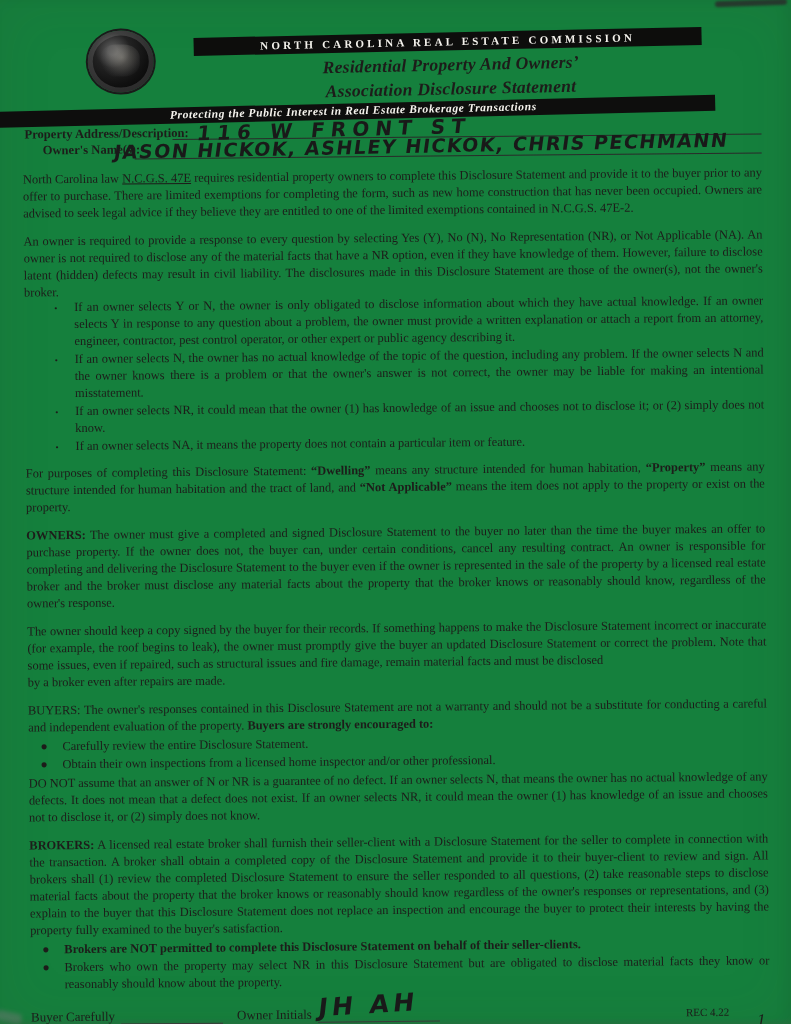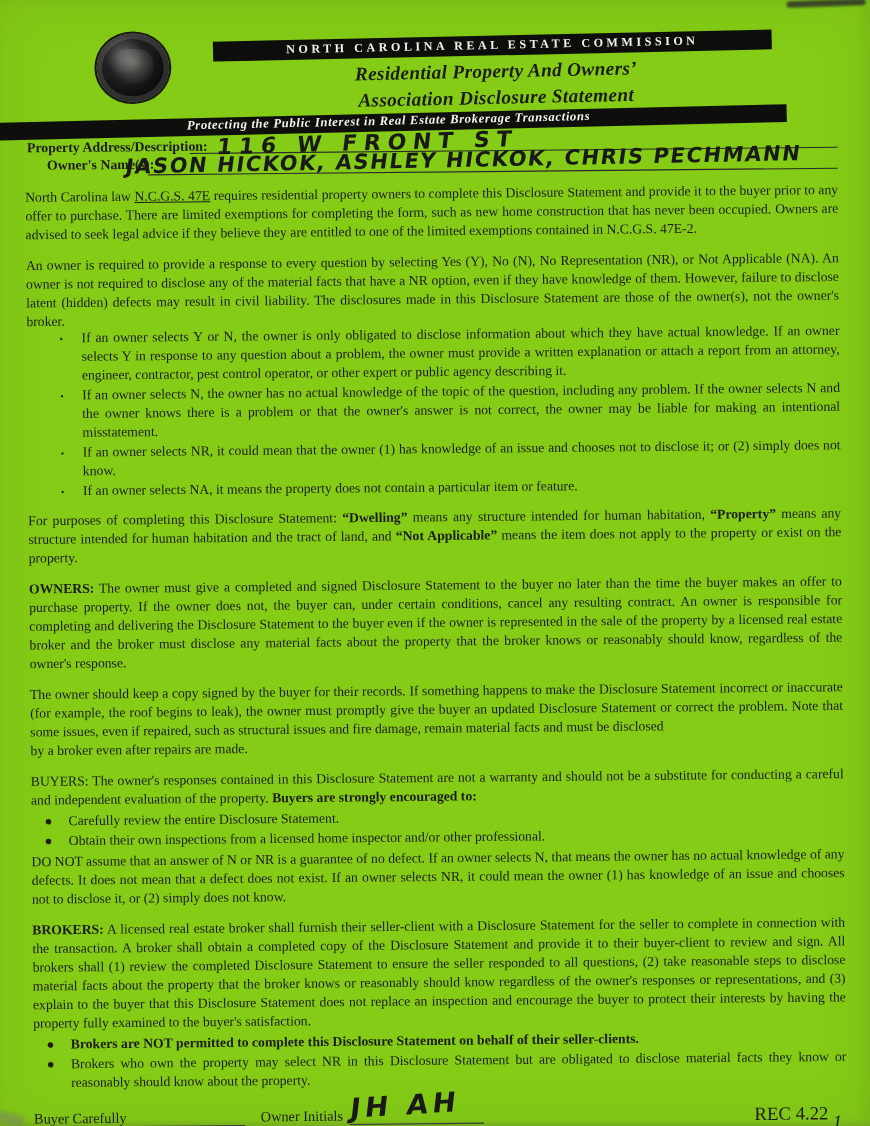--- a/index.html
+++ b/index.html
@@ -1,18 +1,18 @@
 <!DOCTYPE html>
 <html><head>
 <meta charset="utf-8">
 <style>
   html,body{margin:0;padding:0;background:#9a9a9a;}
   .sheet{
     position:relative;width:791px;height:1024px;overflow:hidden;
-    background:#84cc16;
+    background:#15803d;
     box-shadow:inset 0 0 55px rgba(60,55,45,.10), inset -6px 0 12px rgba(0,0,0,.05);
     font-family:"Liberation Serif", serif;color:#1d1c1a;
   }
   .content{position:absolute;left:0;top:0;width:791px;transform:rotate(-0.55deg);transform-origin:390px 500px;}
   
   .hdr{position:relative;height:122px;}
   .seal{position:absolute;left:92px;top:28px;width:66px;height:62px;border-radius:50%;
     background:radial-gradient(circle at 38% 32%, #555 0 8%, #222 30%, #101010 60%, #000 100%);
     box-shadow:0 0 0 2px #1a1a1a, inset 0 0 0 5px rgba(200,200,200,.18);}
   .seal:after{content:"";position:absolute;left:12px;top:14px;width:40px;height:32px;border-radius:40%;
@@ -47,21 +47,21 @@
   ul.dot li .m{position:absolute;left:2px;top:0;font-size:12px;}
   .nogap{margin-bottom:2px;}
   
   .initials{position:relative;margin:16px 26px 0 26px;height:46px;font-size:13px;}
   .irow{position:absolute;left:0;}
   .irow.r1{top:0;}
   .iline{display:inline-block;border-bottom:1.2px solid #3a3a3a;height:12px;vertical-align:bottom;}
   .bline{width:102px;margin:0 14px 0 6px;}
   .oline{width:122px;margin-left:6px;}
   .hw-init1{position:absolute;left:288px;top:-16px;font-size:25px;letter-spacing:4px;transform:skewX(-10deg) rotate(-3deg);font-weight:700;}
-  .recrev{position:absolute;left:655px;top:0;font-size:17px;line-height:19px;white-space:nowrap;}
+  .recrev{position:absolute;left:655px;top:0;font-size:11px;line-height:19px;white-space:nowrap;}
   .pagenum{position:absolute;left:726px;top:8px;font-size:17px;font-style:italic;}
   
   .smudge-tr{position:absolute;right:4px;top:0px;width:72px;height:6px;background:#2a2a2a;opacity:.8;
     transform:rotate(-2deg);border-radius:3px;filter:blur(1px);}
   .smudge-bl{position:absolute;left:-4px;bottom:2px;width:26px;height:10px;background:#777;opacity:.45;
     transform:rotate(12deg);border-radius:4px;filter:blur(2px);}
   .edge-b{position:absolute;left:0;bottom:0;width:100%;height:6px;background:linear-gradient(to bottom,transparent,rgba(90,85,75,.18));}
 </style>
 </head>
 <body>

